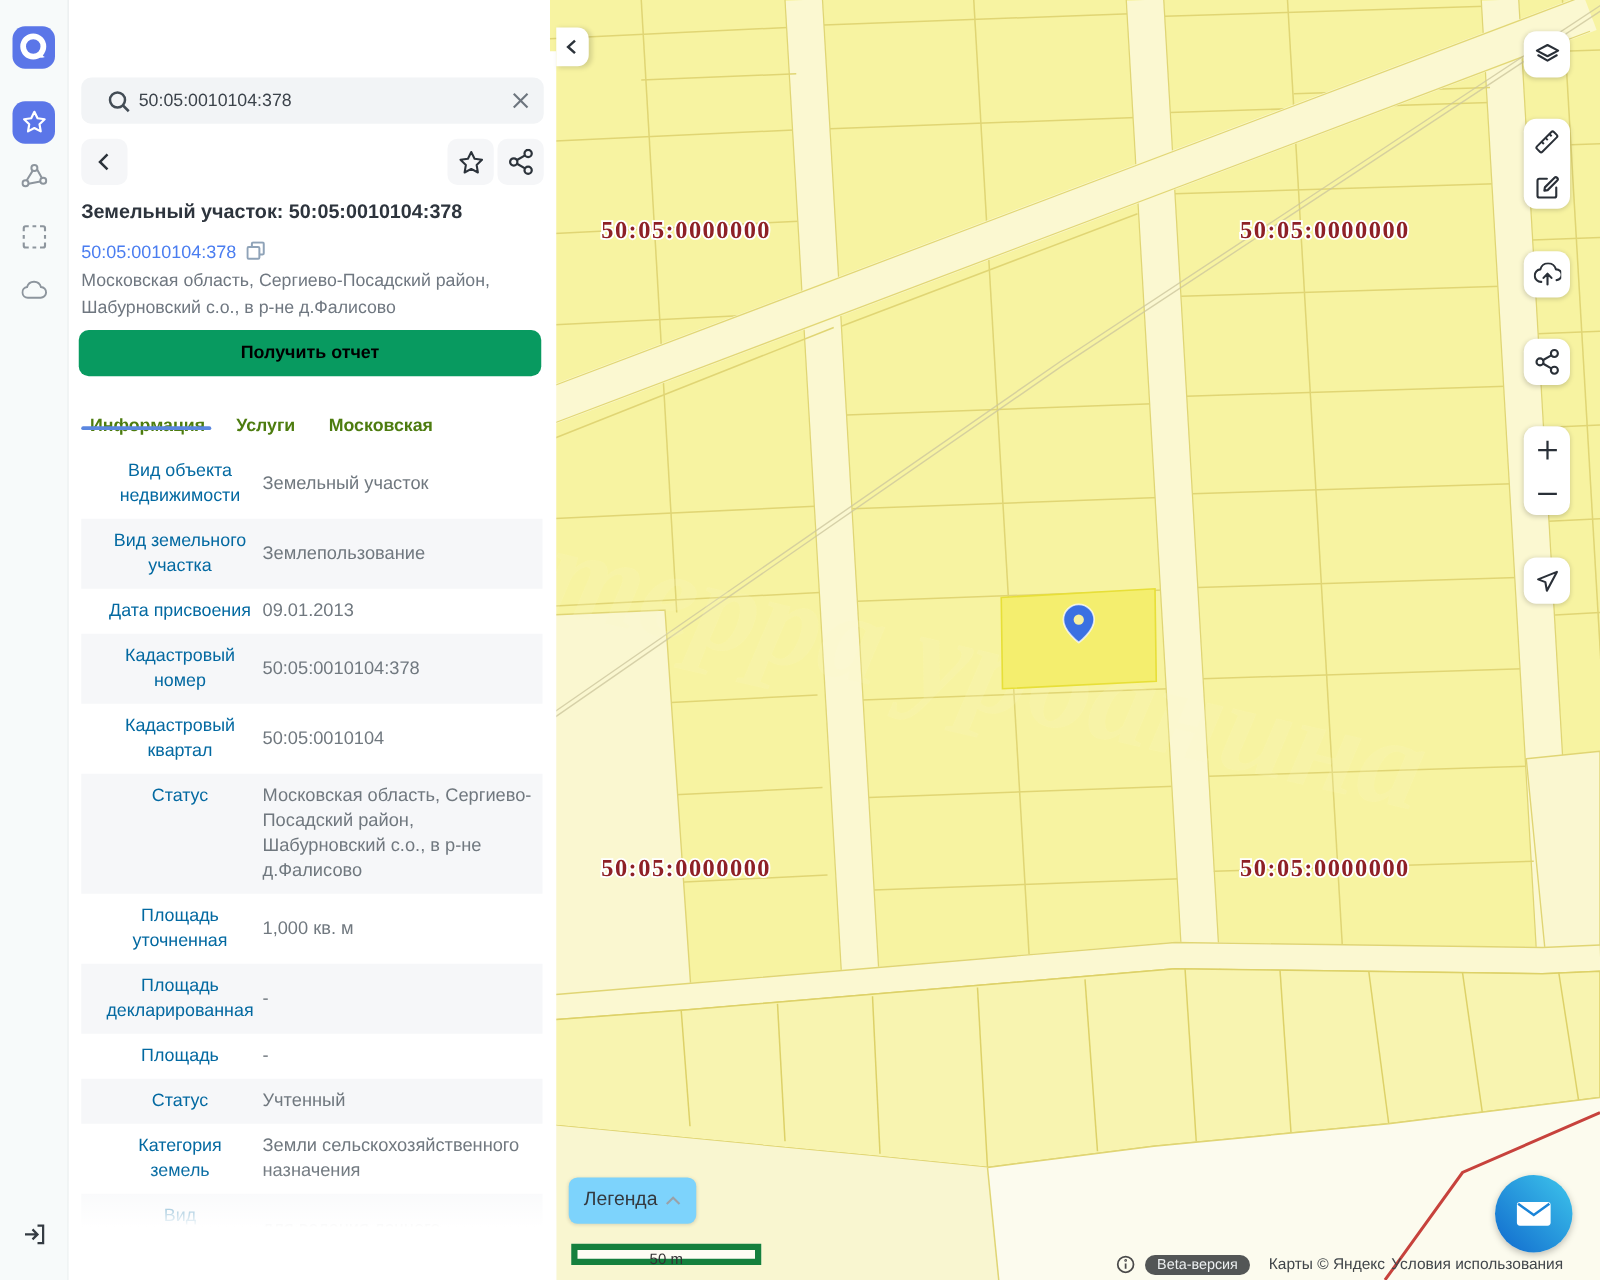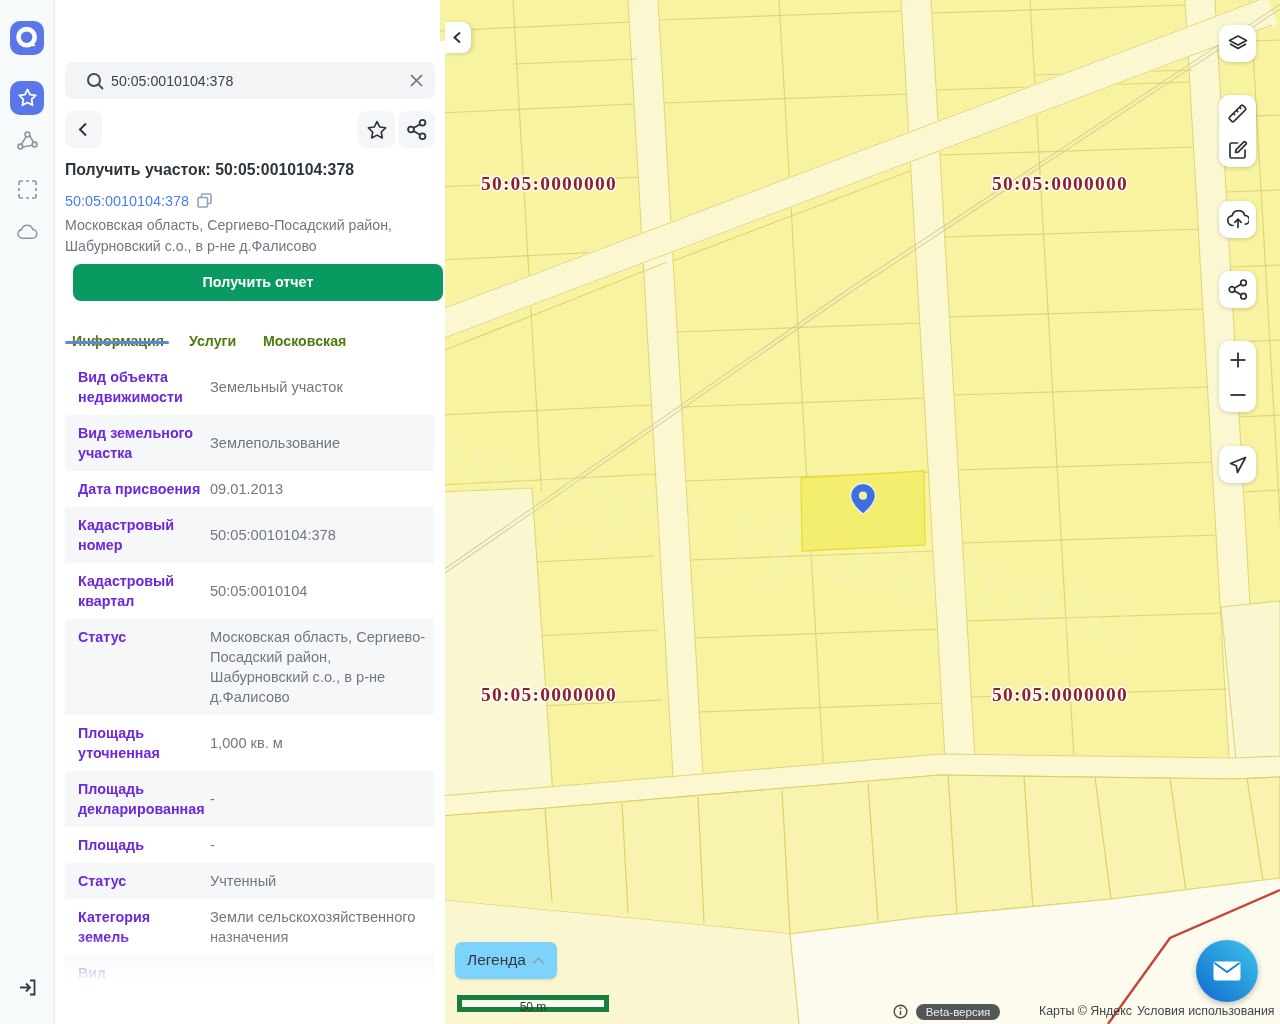--- a/index.html
+++ b/index.html
@@ -14,46 +14,46 @@
   #sidebar{left:0;top:0;width:55px;height:1024px;background:#f7fafa;border-right:1px solid #e9edee;}
   .sbicon{position:absolute;left:17px;width:21px;height:21px;color:#8d959d;}
   
   #panel{left:55px;top:0;width:390px;height:1024px;background:#ffffff;margin-top:41px;}
   #search{position:absolute;left:10px;top:21px;width:370px;height:37px;background:#f2f4f6;border-radius:8px;}
   #search .stext{position:absolute;left:46px;top:11px;font-size:14.2px;color:#3c434b;}
   .sqbtn{position:absolute;width:37px;height:37px;background:#f5f6f8;border-radius:8px;}
   #title{position:absolute;left:10px;top:120px;width:370px;font-size:15.8px;font-weight:bold;color:#2d343d;}
   #cadlink{position:absolute;left:10px;top:150px;font-size:14.4px;color:#4a7df0;}
   #addr{position:absolute;left:10px;top:174px;width:340px;font-size:14.2px;line-height:20.5px;color:#6f7780;}
-  #greenbtn{position:absolute;left:18px;top:223px;width:370px;height:37px;background:#089a60;border-radius:8px;
-     color:#ffffff;font-size:14.3px;font-weight:bold;text-align:center;line-height:37px;}
+  #greenbtn{position:absolute;left:8px;top:223px;width:370px;height:37px;background:#089a60;border-radius:8px;
+     color:#000000;font-size:14.3px;font-weight:bold;text-align:center;line-height:37px;}
   .tab{position:absolute;top:292px;font-size:14.2px;font-weight:bold;color:#4d7c0f;}
   #tabline{position:absolute;left:10px;top:300px;width:104px;height:3px;background:#5b87e0;border-radius:2px;}
   
   #tbl{position:absolute;left:10px;top:318px;width:369px;font-size:14.6px;}
   .row{display:flex;width:100%;}
   .row.g{background:#f6f7f9;}
-  .lab{width:145px;padding:8px 0 8px 13px;line-height:20px;font-weight:bold;font-size:14.3px;color:#6d28d9;}
+  .lab{width:145px;padding:8px 0 8px 13px;line-height:20px;font-weight:normal;font-size:14.3px;color:#0369a1;text-align:center;}
   .val{flex:1;padding:8px 0 8px 0;line-height:20px;color:#70787f;display:flex;align-items:center;}
   #fade{position:absolute;left:55px;top:936px;width:390px;height:88px;
      background:linear-gradient(180deg,rgba(255,255,255,0),#ffffff 52%,#ffffff);}
   
   #collapse{left:445px;top:22px;width:26px;height:31px;background:#fff;border-radius:0 9px 9px 0;
      box-shadow:2px 1px 4px rgba(0,0,0,.14);}
   
   .tbtn{position:absolute;left:1219px;width:37px;background:#fff;border-radius:10px;
      box-shadow:0 1px 4px rgba(0,0,0,.18);}
   
   #legend{left:455px;top:942px;width:102px;height:37px;background:#7dd3fc;border-radius:7px;
      box-shadow:0 1px 3px rgba(0,0,0,.12);font-size:15.5px;color:#34393f;}
   #scale{left:457px;top:995px;width:152px;height:17px;background:rgba(255,255,255,.75);
      border:5px solid #15803d;font-size:12px;color:#333;text-align:center;line-height:15px;}
   #beta{left:916px;top:1004px;width:84px;height:16px;background:rgba(59,63,65,.88);border-radius:8px;
      color:#eceff0;font-size:11.5px;text-align:center;line-height:16px;}
-  .attr{position:absolute;top:1004px;font-size:12.4px;color:#41464a;margin-left:24px;}
+  .attr{position:absolute;top:1004px;font-size:12.4px;color:#41464a;}
   #chat{left:1196px;top:940px;width:62px;height:62px;border-radius:50%;
      background:linear-gradient(225deg,#3ec6ec,#1069cd);box-shadow:0 2px 6px rgba(0,0,0,.25);}
 </style>
 </head>
 <body>
 <div id="stage">
   <svg id="mapsvg" width="1280" height="1024" viewBox="0 0 1280 1024">
   <rect x="440" y="0" width="840" height="1024" fill="#f7f3a1"></rect>
   <line x1="440" y1="31" x2="630" y2="22" stroke="#e0d574" stroke-width="1.2"></line>
   <line x1="440" y1="113" x2="635" y2="104" stroke="#e0d574" stroke-width="1.2"></line>
@@ -199,21 +199,21 @@
     </div>
     <div class="sqbtn" style="left:343px;top:70px">
       <svg style="position:absolute;left:8.5px;top:8px" width="20" height="21" viewBox="0 0 20 21" fill="none" stroke="#2c333b" stroke-width="1.8">
        <circle cx="15.5" cy="3.8" r="2.9"></circle>
           <circle cx="4" cy="10.5" r="2.9"></circle>
           <circle cx="15.5" cy="17.2" r="2.9"></circle>
        <line x1="6.6" y1="9" x2="13" y2="5.3"></line>
           <line x1="6.6" y1="12" x2="13" y2="15.7"></line>
         </svg>
     </div>
-    <div id="title">Получить участок: 50:05:0010104:378</div>
+    <div id="title">Земельный участок: 50:05:0010104:378</div>
     <div id="cadlink">50:05:0010104:378
       <svg style="position:relative;top:2px;left:4px" width="15" height="15" viewBox="0 0 15 15" fill="none" stroke="#8fa3b8" stroke-width="1.6">
        <rect x="4.5" y="1" width="9.5" height="9.5" rx="1"></rect>
           <rect x="1" y="4.5" width="9.5" height="9.5" rx="1" fill="#fff"></rect>
         </svg>
     </div>
     <div id="addr">Московская область, Сергиево-Посадский район, Шабурновский с.о., в р-не д.Фалисово</div>
     <div id="greenbtn">Получить отчет</div>
     <div class="tab" style="left:17px">Информация</div>
     <div class="tab" style="left:134px">Услуги</div>

